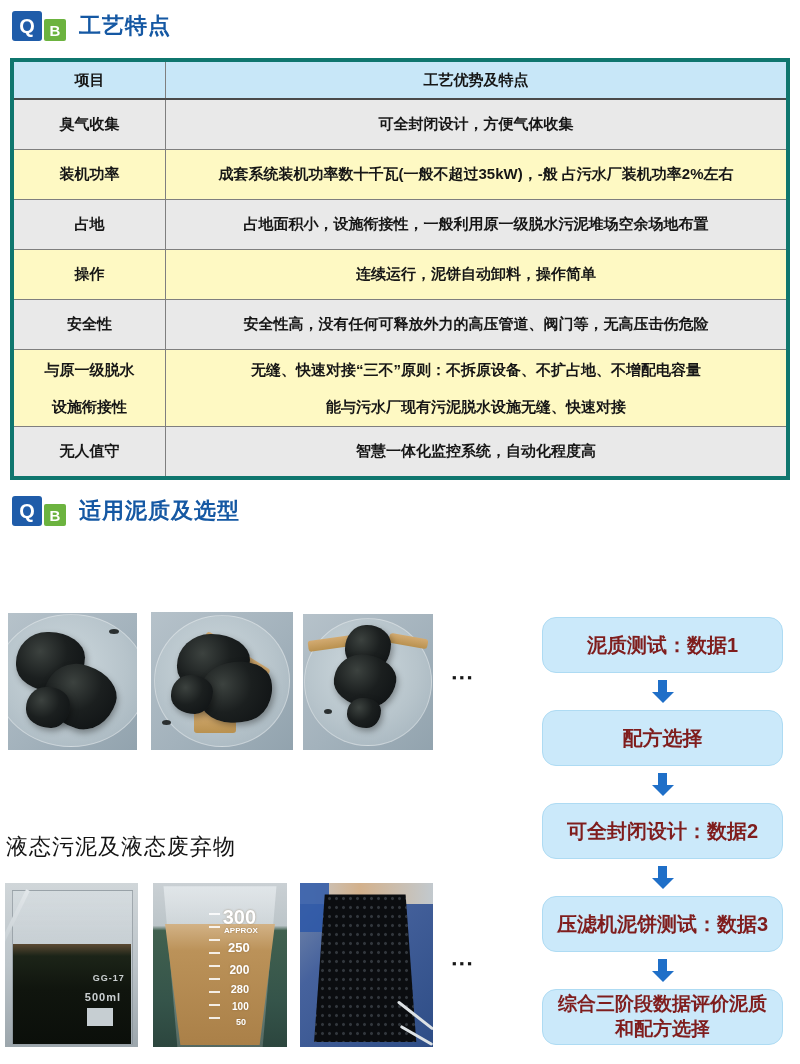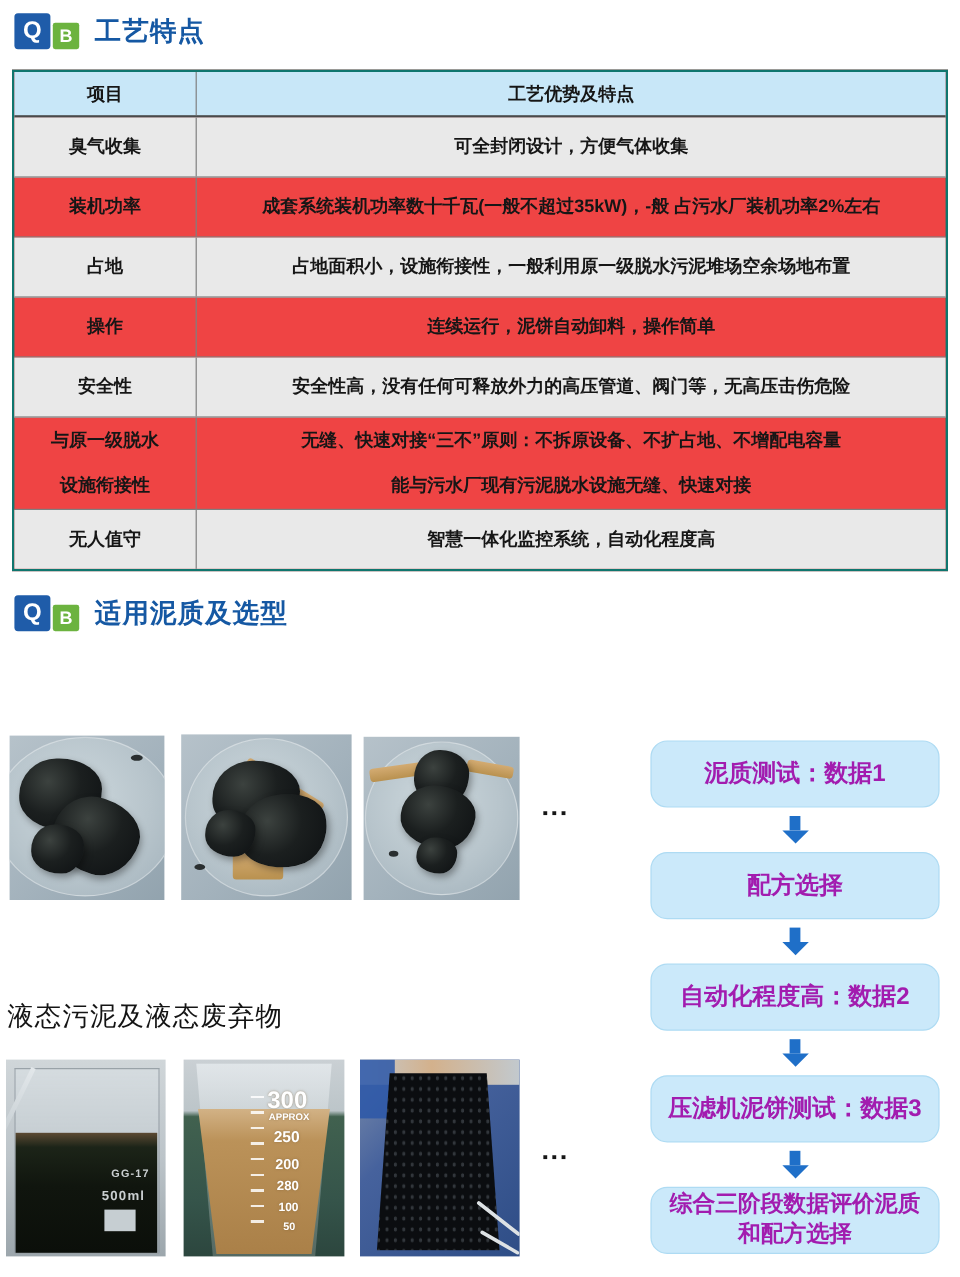--- a/index.html
+++ b/index.html
@@ -10,21 +10,21 @@
   
   .sec-head { position:absolute; left:12px; display:flex; align-items:center; }
   .logo { display:flex; align-items:flex-end; }
   .lq { width:30px; height:30px; background:#1F5CA9; color:#fff; font-weight:bold; font-size:20px;
         display:flex; align-items:center; justify-content:center; border-radius:3px; }
   .lb { width:22px; height:22px; background:#6CB33F; color:#fff; font-weight:bold; font-size:15px;
         display:flex; align-items:center; justify-content:center; border-radius:2px; margin-left:2px; }
   .sec-title { margin-left:13px; font-size:22px; font-weight:bold; color:#1558A3; letter-spacing:1px; }
 
   
-  .ftable { position:absolute; left:10px; top:58px; width:780px; border:2px solid #0f766e; background:#ef4444; }
+  .ftable { position:absolute; left:10px; top:58px; width:780px; border:4px solid #0f766e; background:#fef9c3; }
   .frow { display:grid; grid-template-columns:152px 1fr; border-bottom:1px solid #7f7f7f; }
   .frow:last-child { border-bottom:none; }
   .frow.head { border-bottom:2px solid #4a4a4a; background:#C8E7F8; }
   .frow.alt { background:#E9E9E9; }
   .cell { display:flex; align-items:center; justify-content:center; text-align:center;
           font-size:15px; font-weight:600; padding:0 8px; color:#161616; }
   .c1 { border-right:1px solid #7f7f7f; }
   .h-head { height:38px; } .h-head .cell { font-size:15px; }
   .h-std .cell { height:49px; }
   .h-tall .cell { height:76px; white-space:pre-line; line-height:37px; }
@@ -80,21 +80,21 @@
              background-size:7px 9px;
              clip-path:polygon(12% 0,88% 0,98% 100%,2% 100%); }
   .dk-streak { position:absolute; background:#dde2e5; height:3px; border-radius:2px; }
 
   .dots { position:absolute; font-size:13px; letter-spacing:3px; color:#161616; font-weight:bold; }
 
   
   .flow { position:absolute; left:542px; top:617px; width:241px; display:flex; flex-direction:column; align-items:center; }
   .fbox { width:100%; height:56px; background:#CBE9FA; border:1px solid #aedbf3; border-radius:14px;
           display:flex; align-items:center; justify-content:center; text-align:center;
-          font-size:20px; font-weight:600; color:#a21caf; line-height:1.3; padding:12px 6px; }
+          font-size:20px; font-weight:600; color:#7f1d1d; line-height:1.3; padding:12px 6px; }
   .fbox.small-text { font-size:19px; }
   .farrow { margin:7px 0; display:flex; flex-direction:column; align-items:center; }
   .farrow .stem { width:9px; height:12px; background:#1F6FC8; }
   .farrow .head { width:0; height:0; border-left:11px solid transparent; border-right:11px solid transparent;
                   border-top:11px solid #1F6FC8; }
 </style>
 </head>
 <body>
 
 <div class="page">
@@ -215,21 +215,21 @@
     <div class="fbox">泥质测试：数据1</div>
     <div class="farrow">
         <div class="stem"></div>
         <div class="head"></div>
       </div>
     <div class="fbox">配方选择</div>
     <div class="farrow">
         <div class="stem"></div>
         <div class="head"></div>
       </div>
-    <div class="fbox">自动化程度高：数据2</div>
+    <div class="fbox">可全封闭设计：数据2</div>
     <div class="farrow">
         <div class="stem"></div>
         <div class="head"></div>
       </div>
     <div class="fbox">压滤机泥饼测试：数据3</div>
     <div class="farrow">
         <div class="stem"></div>
         <div class="head"></div>
       </div>
     <div class="fbox small-text">综合三阶段数据评价泥质和配方选择</div>

